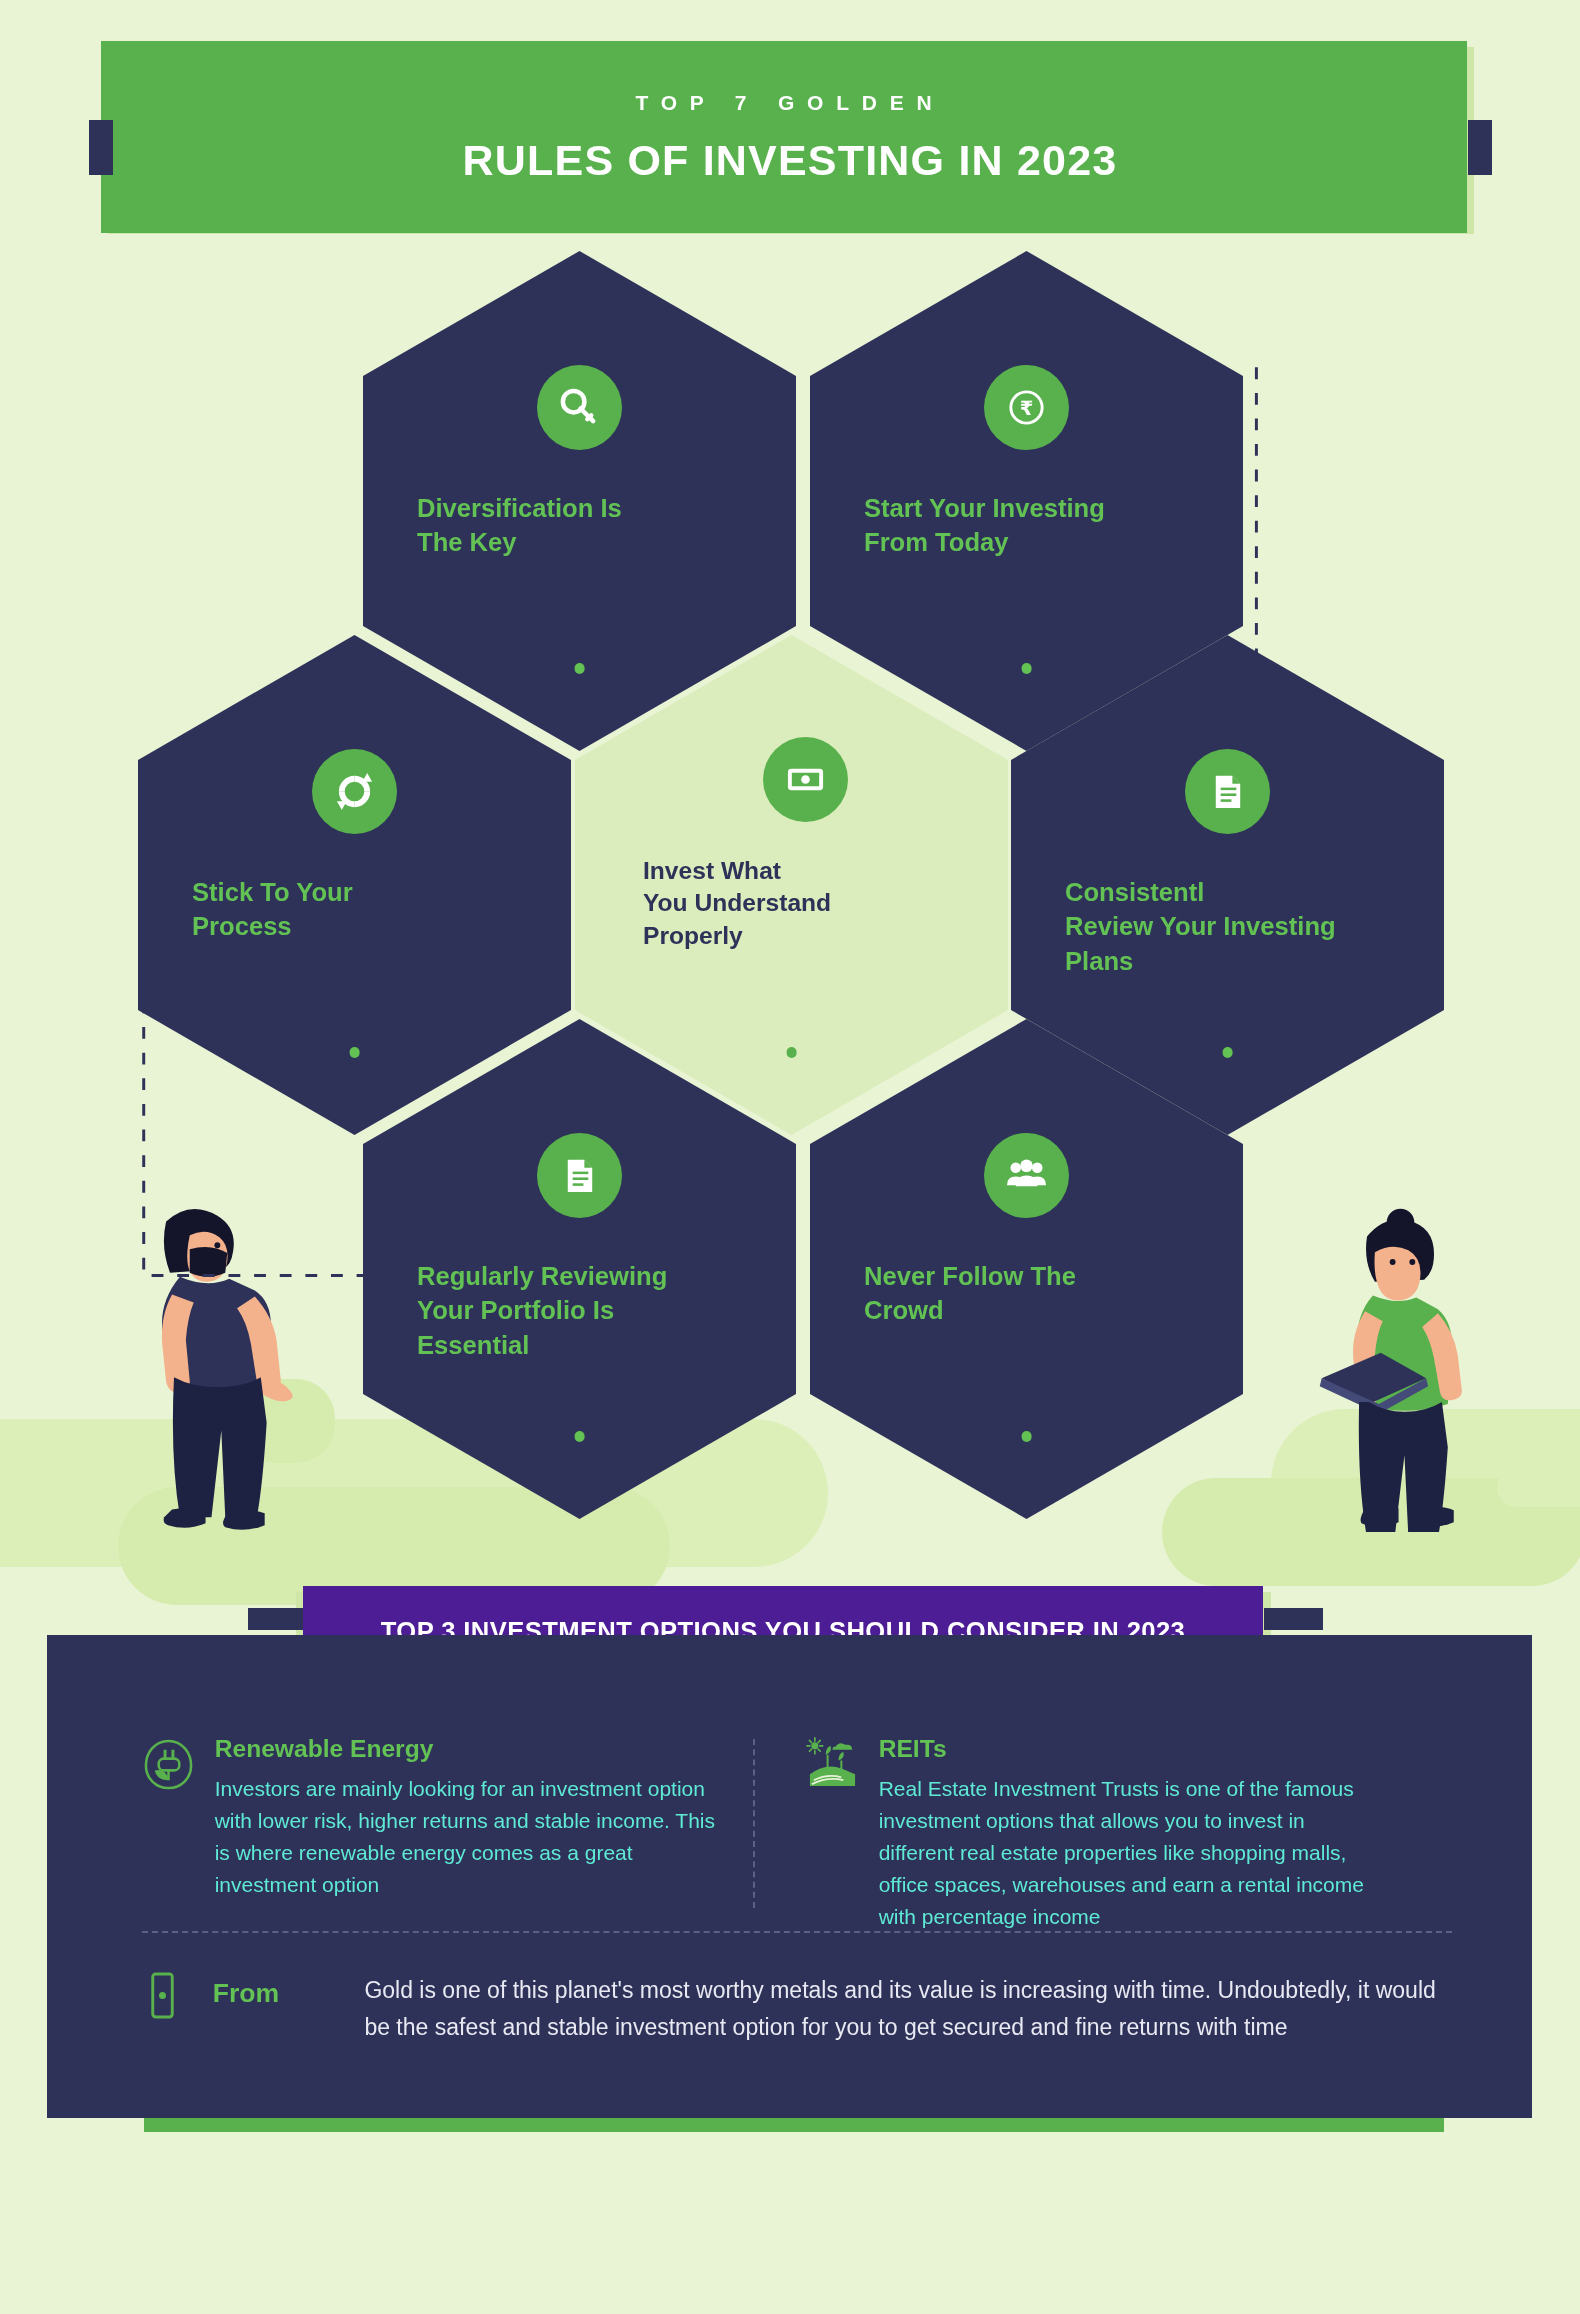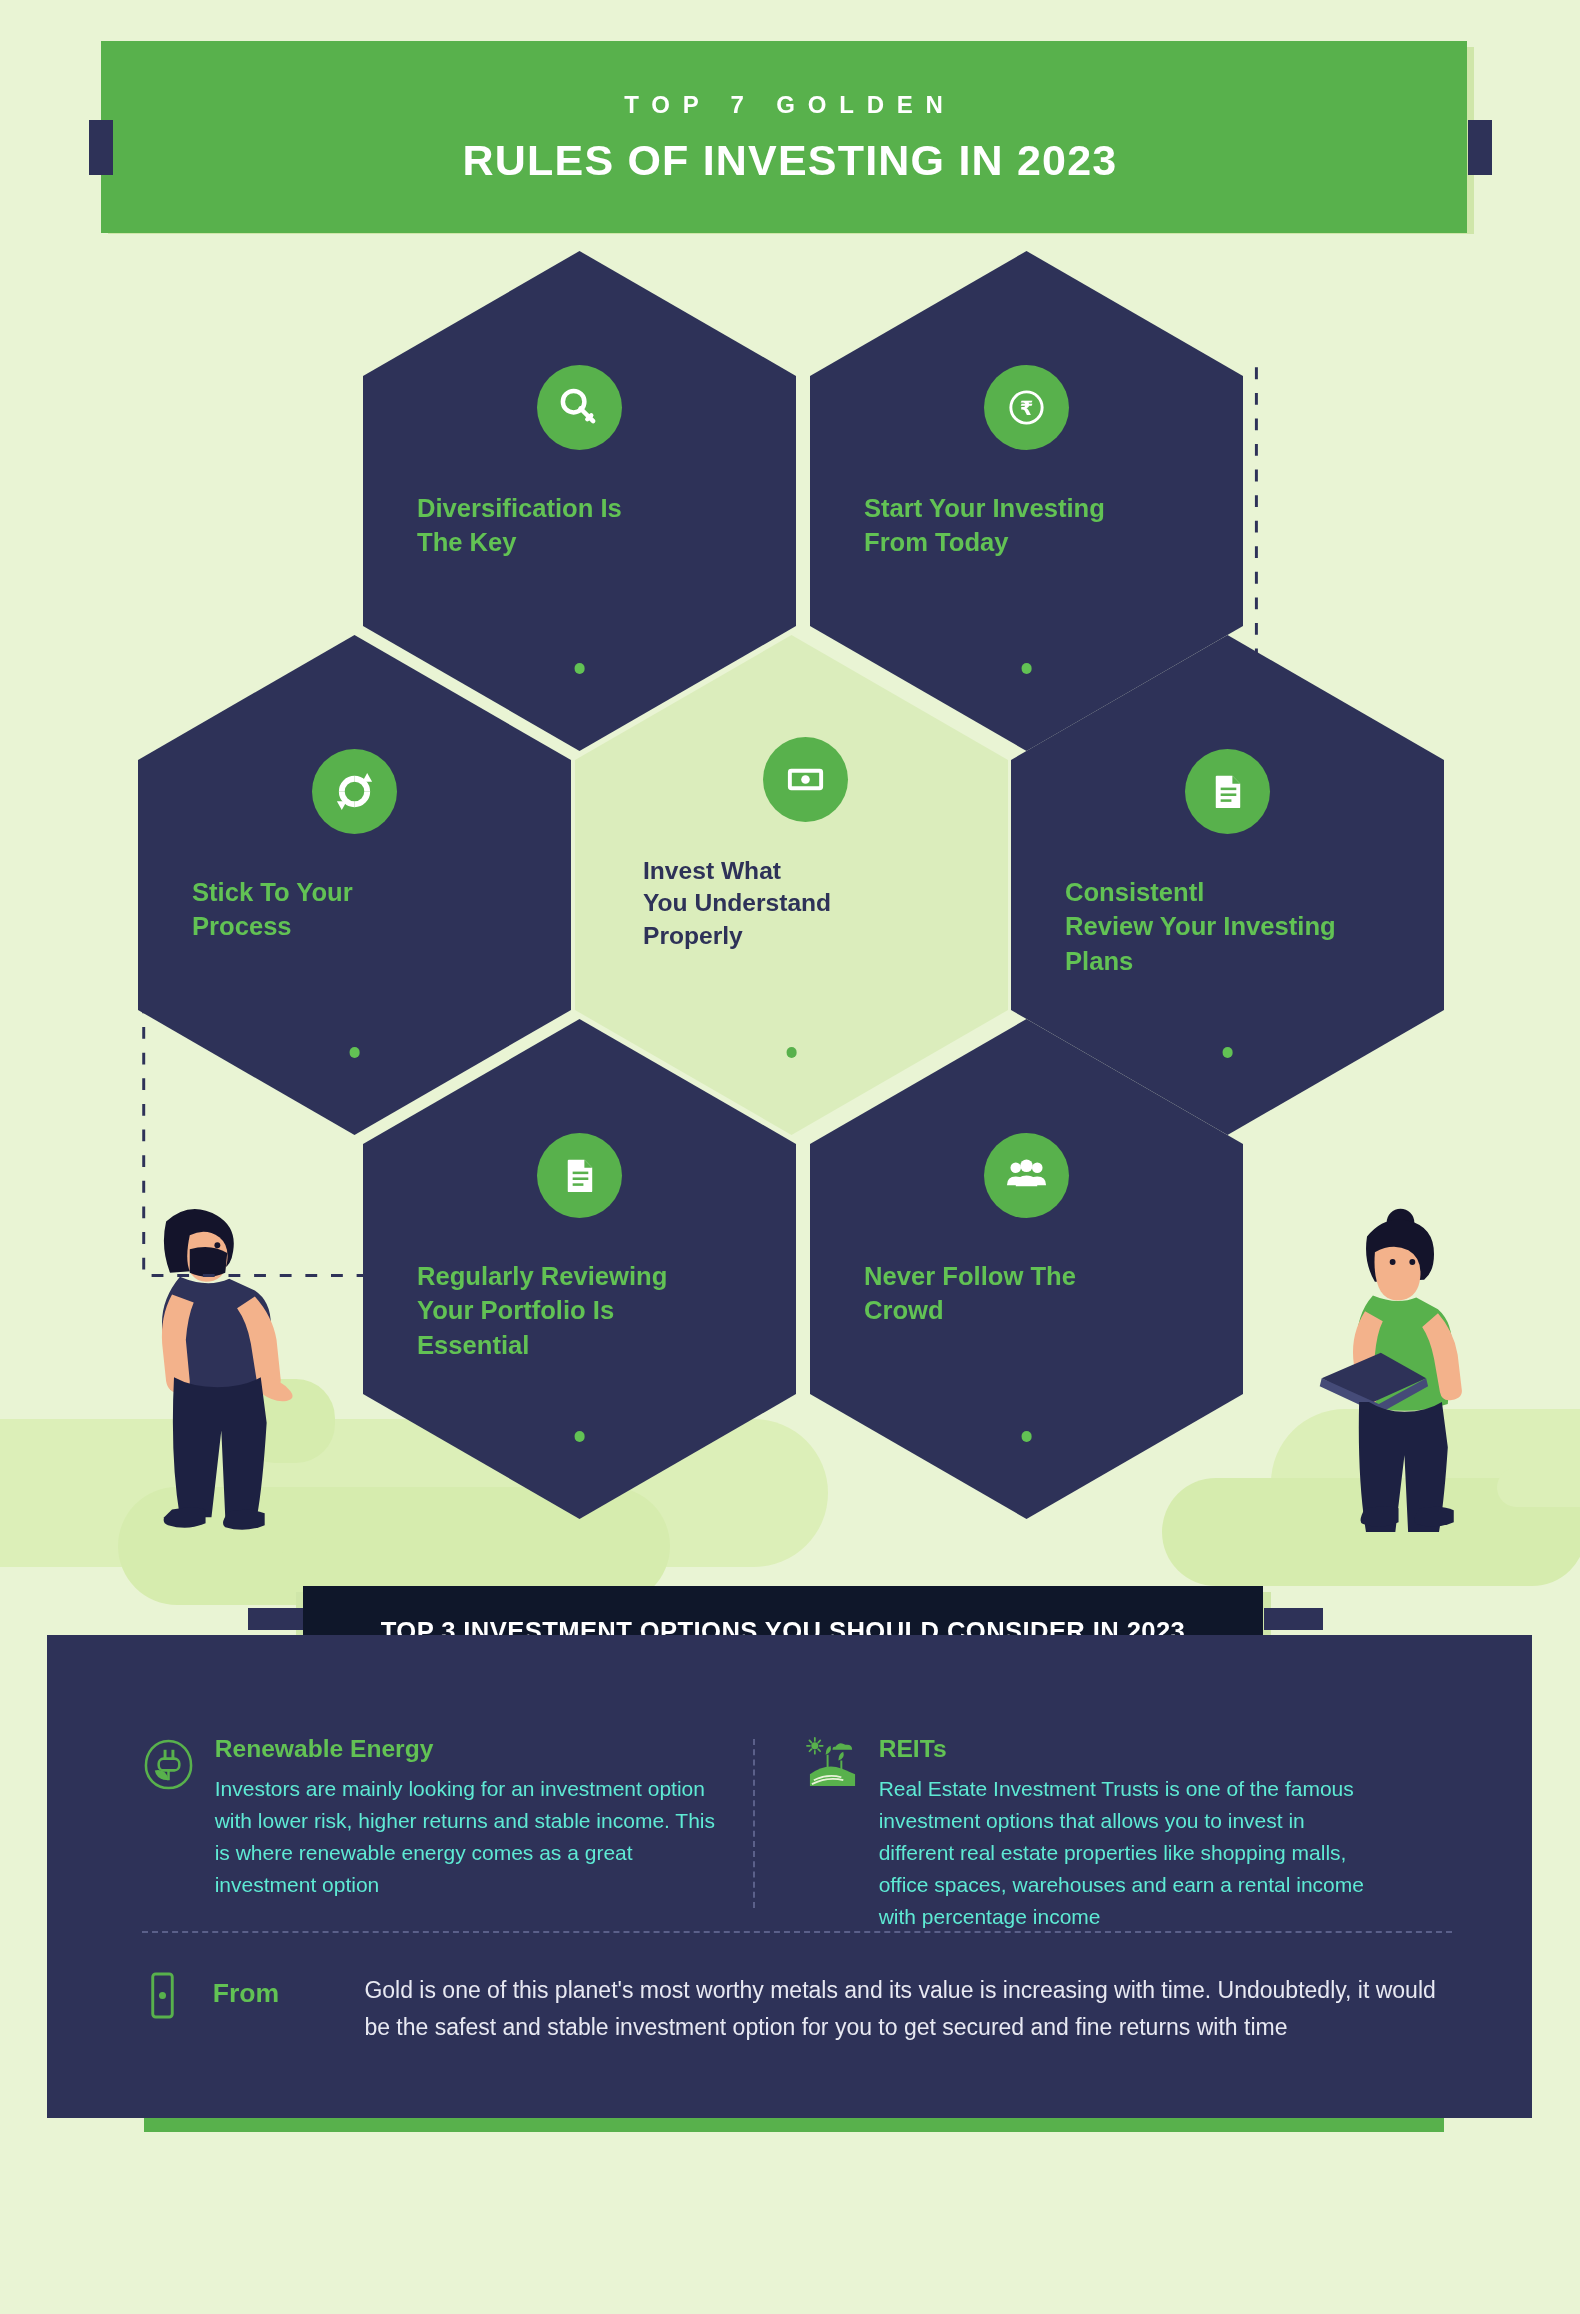--- a/index.html
+++ b/index.html
@@ -33,21 +33,21 @@
     position: absolute; left: 101px; top: 41px; width: 1366px; height: 192px;
     background: #58b14c;
   }
   .banner-tab {
     position: absolute; top: 120px; width: 23.6px; height: 55px; background: #2e3258;
   }
   .banner-tab.left { left: 89px; }
   .banner-tab.right { left: 1468px; }
   .kicker {
     position: absolute; left: 0; right: 0; top: 91px; text-align: center;
-    color: #ffffff; font-size: 24px; font-weight: 600; letter-spacing: 12.8px;
+    color: #ffffff; font-size: 21px; font-weight: 600; letter-spacing: 12.8px;
   }
   .headline {
     position: absolute; left: 0; right: 0; top: 136px; text-align: center;
     color: #ffffff; font-size: 43px; font-weight: 700; letter-spacing: 1.2px;
   }
 
   
   .hexgrid { position: absolute; left: 0; top: 251px; width: 1580px; height: 1310px; }
   .hex {
     position: absolute; width: 433px; height: 500px;
@@ -78,21 +78,21 @@
   
   .person { position: absolute; }
 
   
   .panel-strip-shadow {
     position: absolute; left: 296px; top: 1592px; width: 975px; height: 91px;
     background: #cfe6a9;
   }
   .panel-head {
     position: absolute; left: 303px; top: 1586px; width: 960px; height: 91px;
-    background: #0f172a; display: flex; align-items: center; justify-content: center;
+    background: #4c1d95; display: flex; align-items: center; justify-content: center;
   }
   .panel-head-title {
     color: #fff; font-size: 25.6px; font-weight: 700; letter-spacing: 0.4px;
   }
   .panel-tab { position: absolute; top: 1608px; width: 59px; height: 21.7px; background: #2e3258; }
   .panel-tab.left { left: 248px; }
   .panel-tab.right { left: 1264px; }
 
   .panel {
     position: absolute; left: 47px; top: 1635px; width: 1485px; height: 483px;

